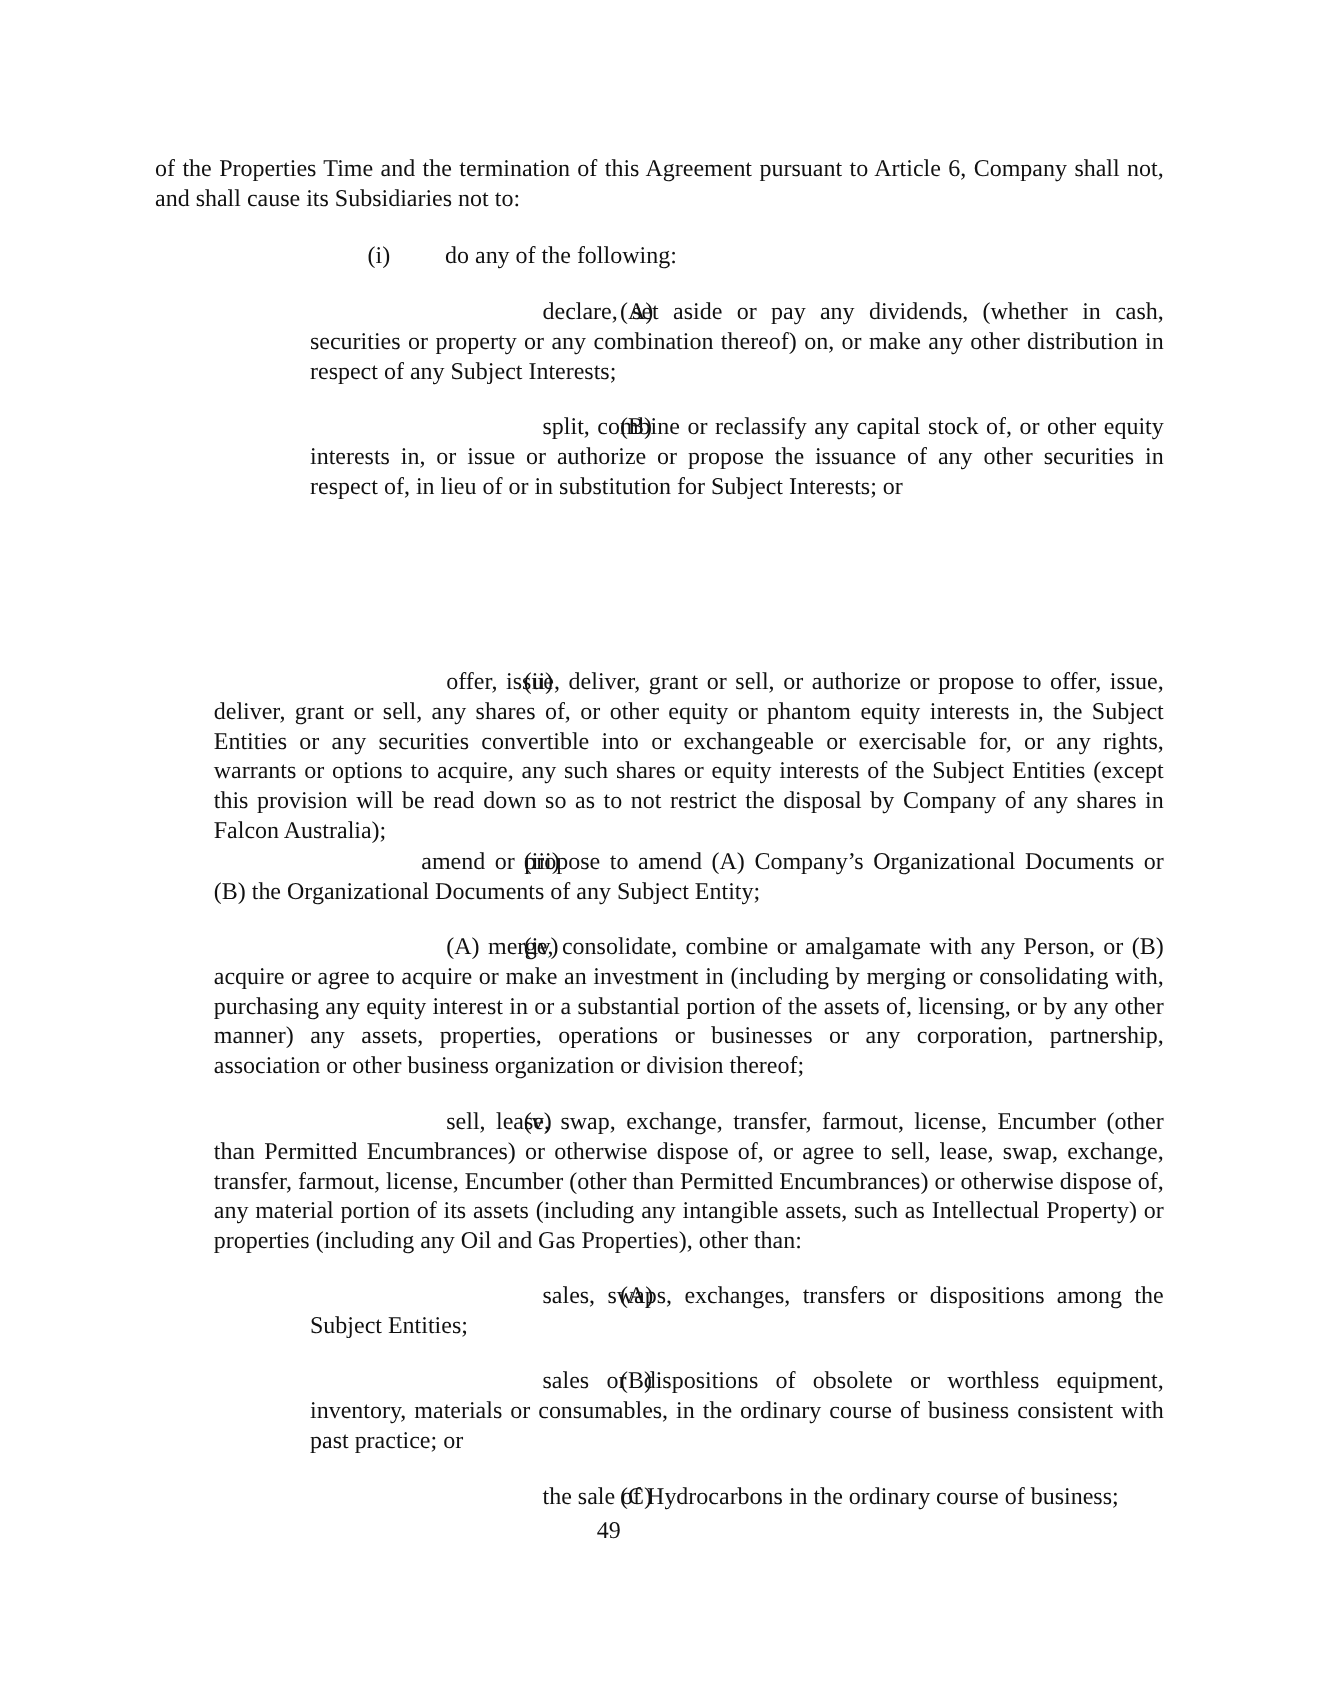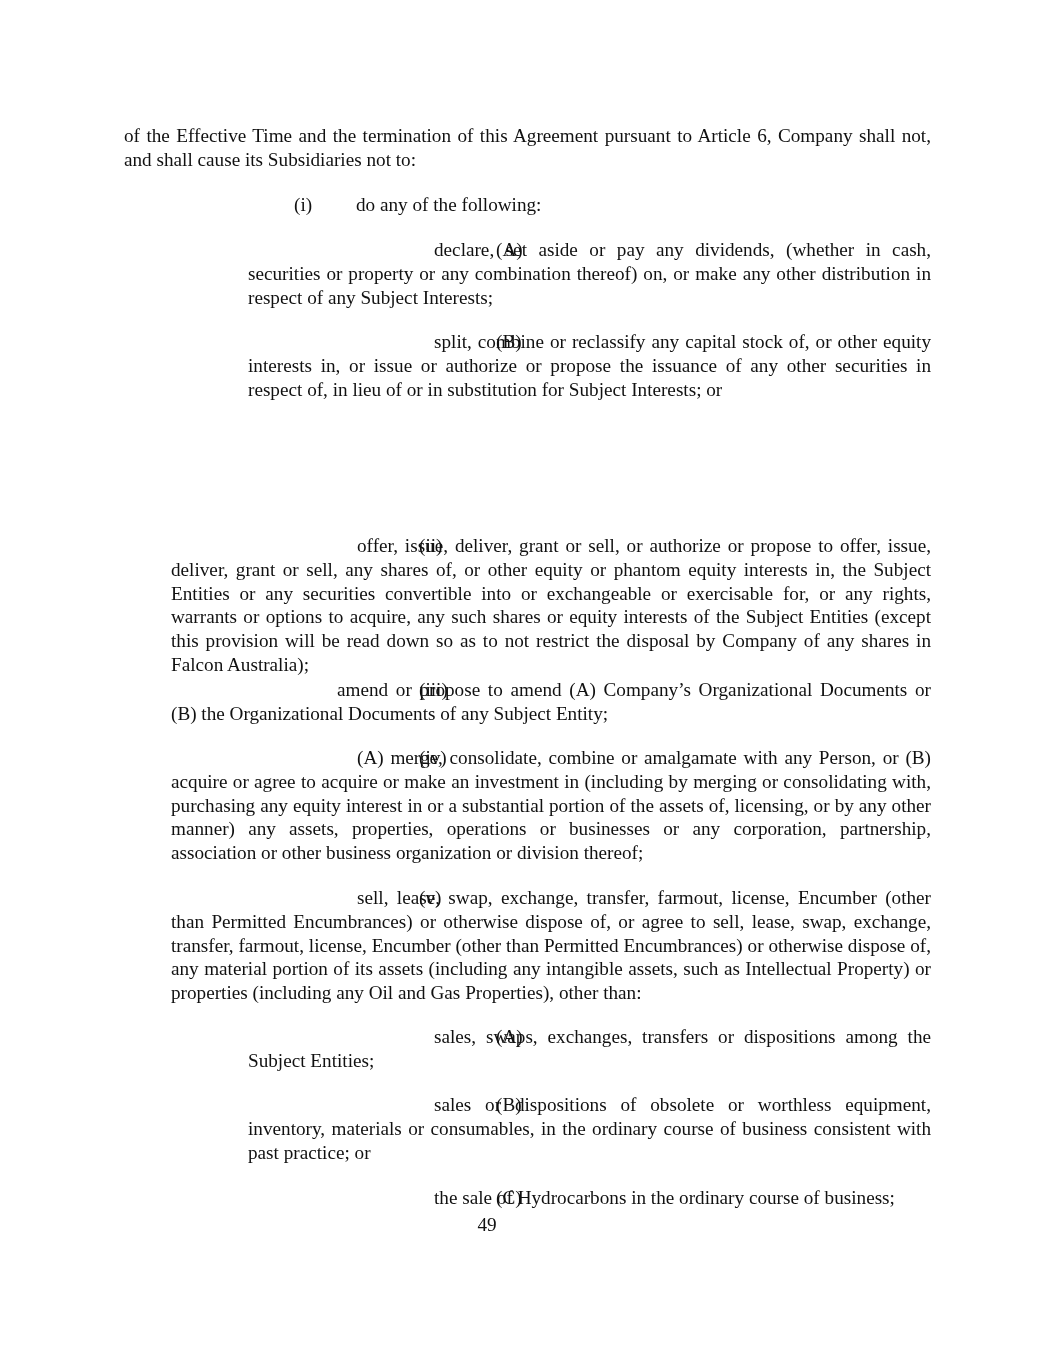--- a/index.html
+++ b/index.html
@@ -22,21 +22,21 @@
   .pn { position: absolute; left: 0; width: 974px; top: 1213px; text-align: center; }
   .pA1 { top: 238px; } .pB1 { top: 330px; } .pC1 { top: 422px; }
   .pii { top: 514px; margin-top: 20px; } .piii { top: 678px; } .piv { top: 746px; }
   .pv  { top: 886px; } .pA2 { top: 1025px; } .pB2 { top: 1093px; } .pC2 { top: 1186px; }
 </style>
 </head>
 <body>
 
 <div class="page">
 
-  <p class="para intro"><span>of the Effective Time and the termination of this Agreement pursuant to </span><span class="u">Article 6</span><span>, Company shall not, and shall cause its Subsidiaries not to:</span></p>
+  <p class="para intro"><span>of the Properties Time and the termination of this Agreement pursuant to </span><span class="u">Article 6</span><span>, Company shall not, and shall cause its Subsidiaries not to:</span></p>
 
   <p class="para p-i"><span class="lbl lbl-mid">(i)</span><span>do any of the following:</span></p>
 
   <p class="para sub pA1"><span class="lbl lbl-sub">(A)</span><span>declare, set aside or pay any dividends, (whether in cash, securities or property or any combination thereof) on, or make any other distribution in respect of any Subject Interests;</span></p>
 
   <p class="para sub pB1"><span class="lbl lbl-sub">(B)</span><span>split, combine or reclassify any capital stock of, or other equity interests in, or issue or authorize or propose the issuance of any other securities in respect of, in lieu of or in substitution for Subject Interests; or</span></p>
 
 
   <p class="para mid pii"><span class="lbl lbl-mid">(ii)</span><span>offer, issue, deliver, grant or sell, or authorize or propose to offer, issue, deliver, grant or sell, any shares of, or other equity or phantom equity interests in, the Subject Entities or any securities convertible into or exchangeable or exercisable for, or any rights, warrants or options to acquire, any such shares or equity interests of the Subject Entities (except this provision will be read down so as to not restrict the disposal by Company of any shares in Falcon Australia);</span></p>
 

